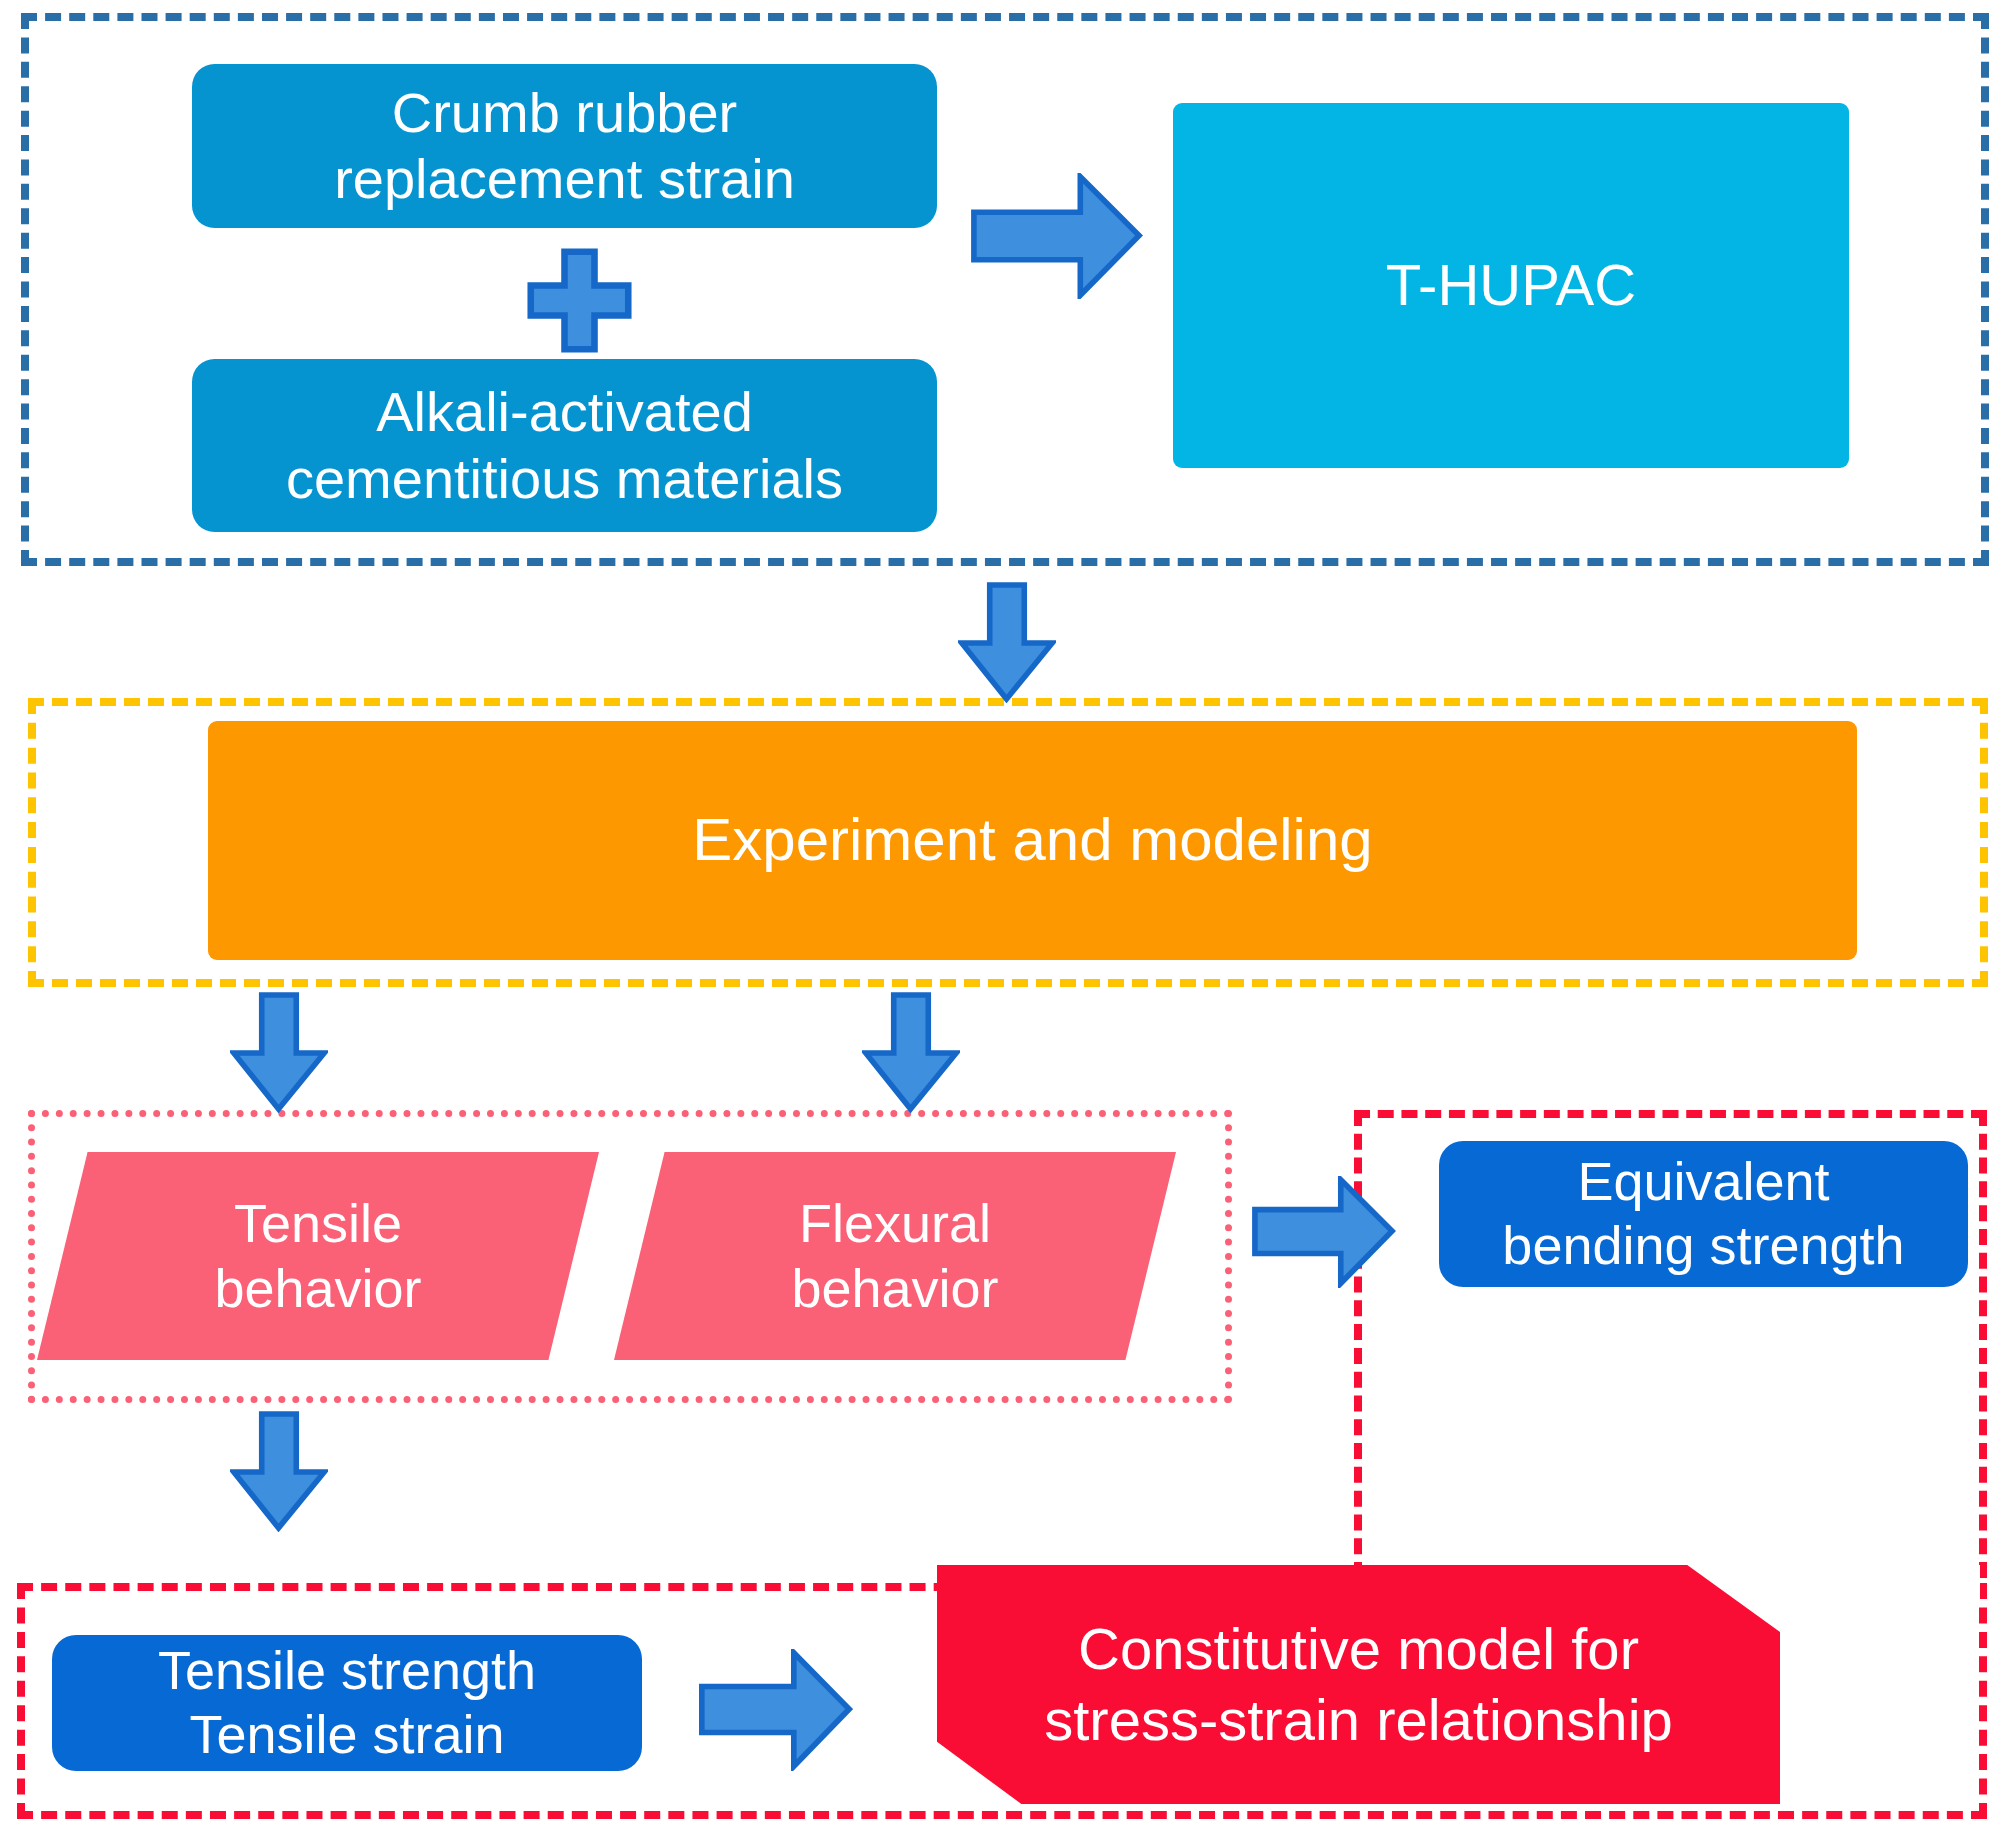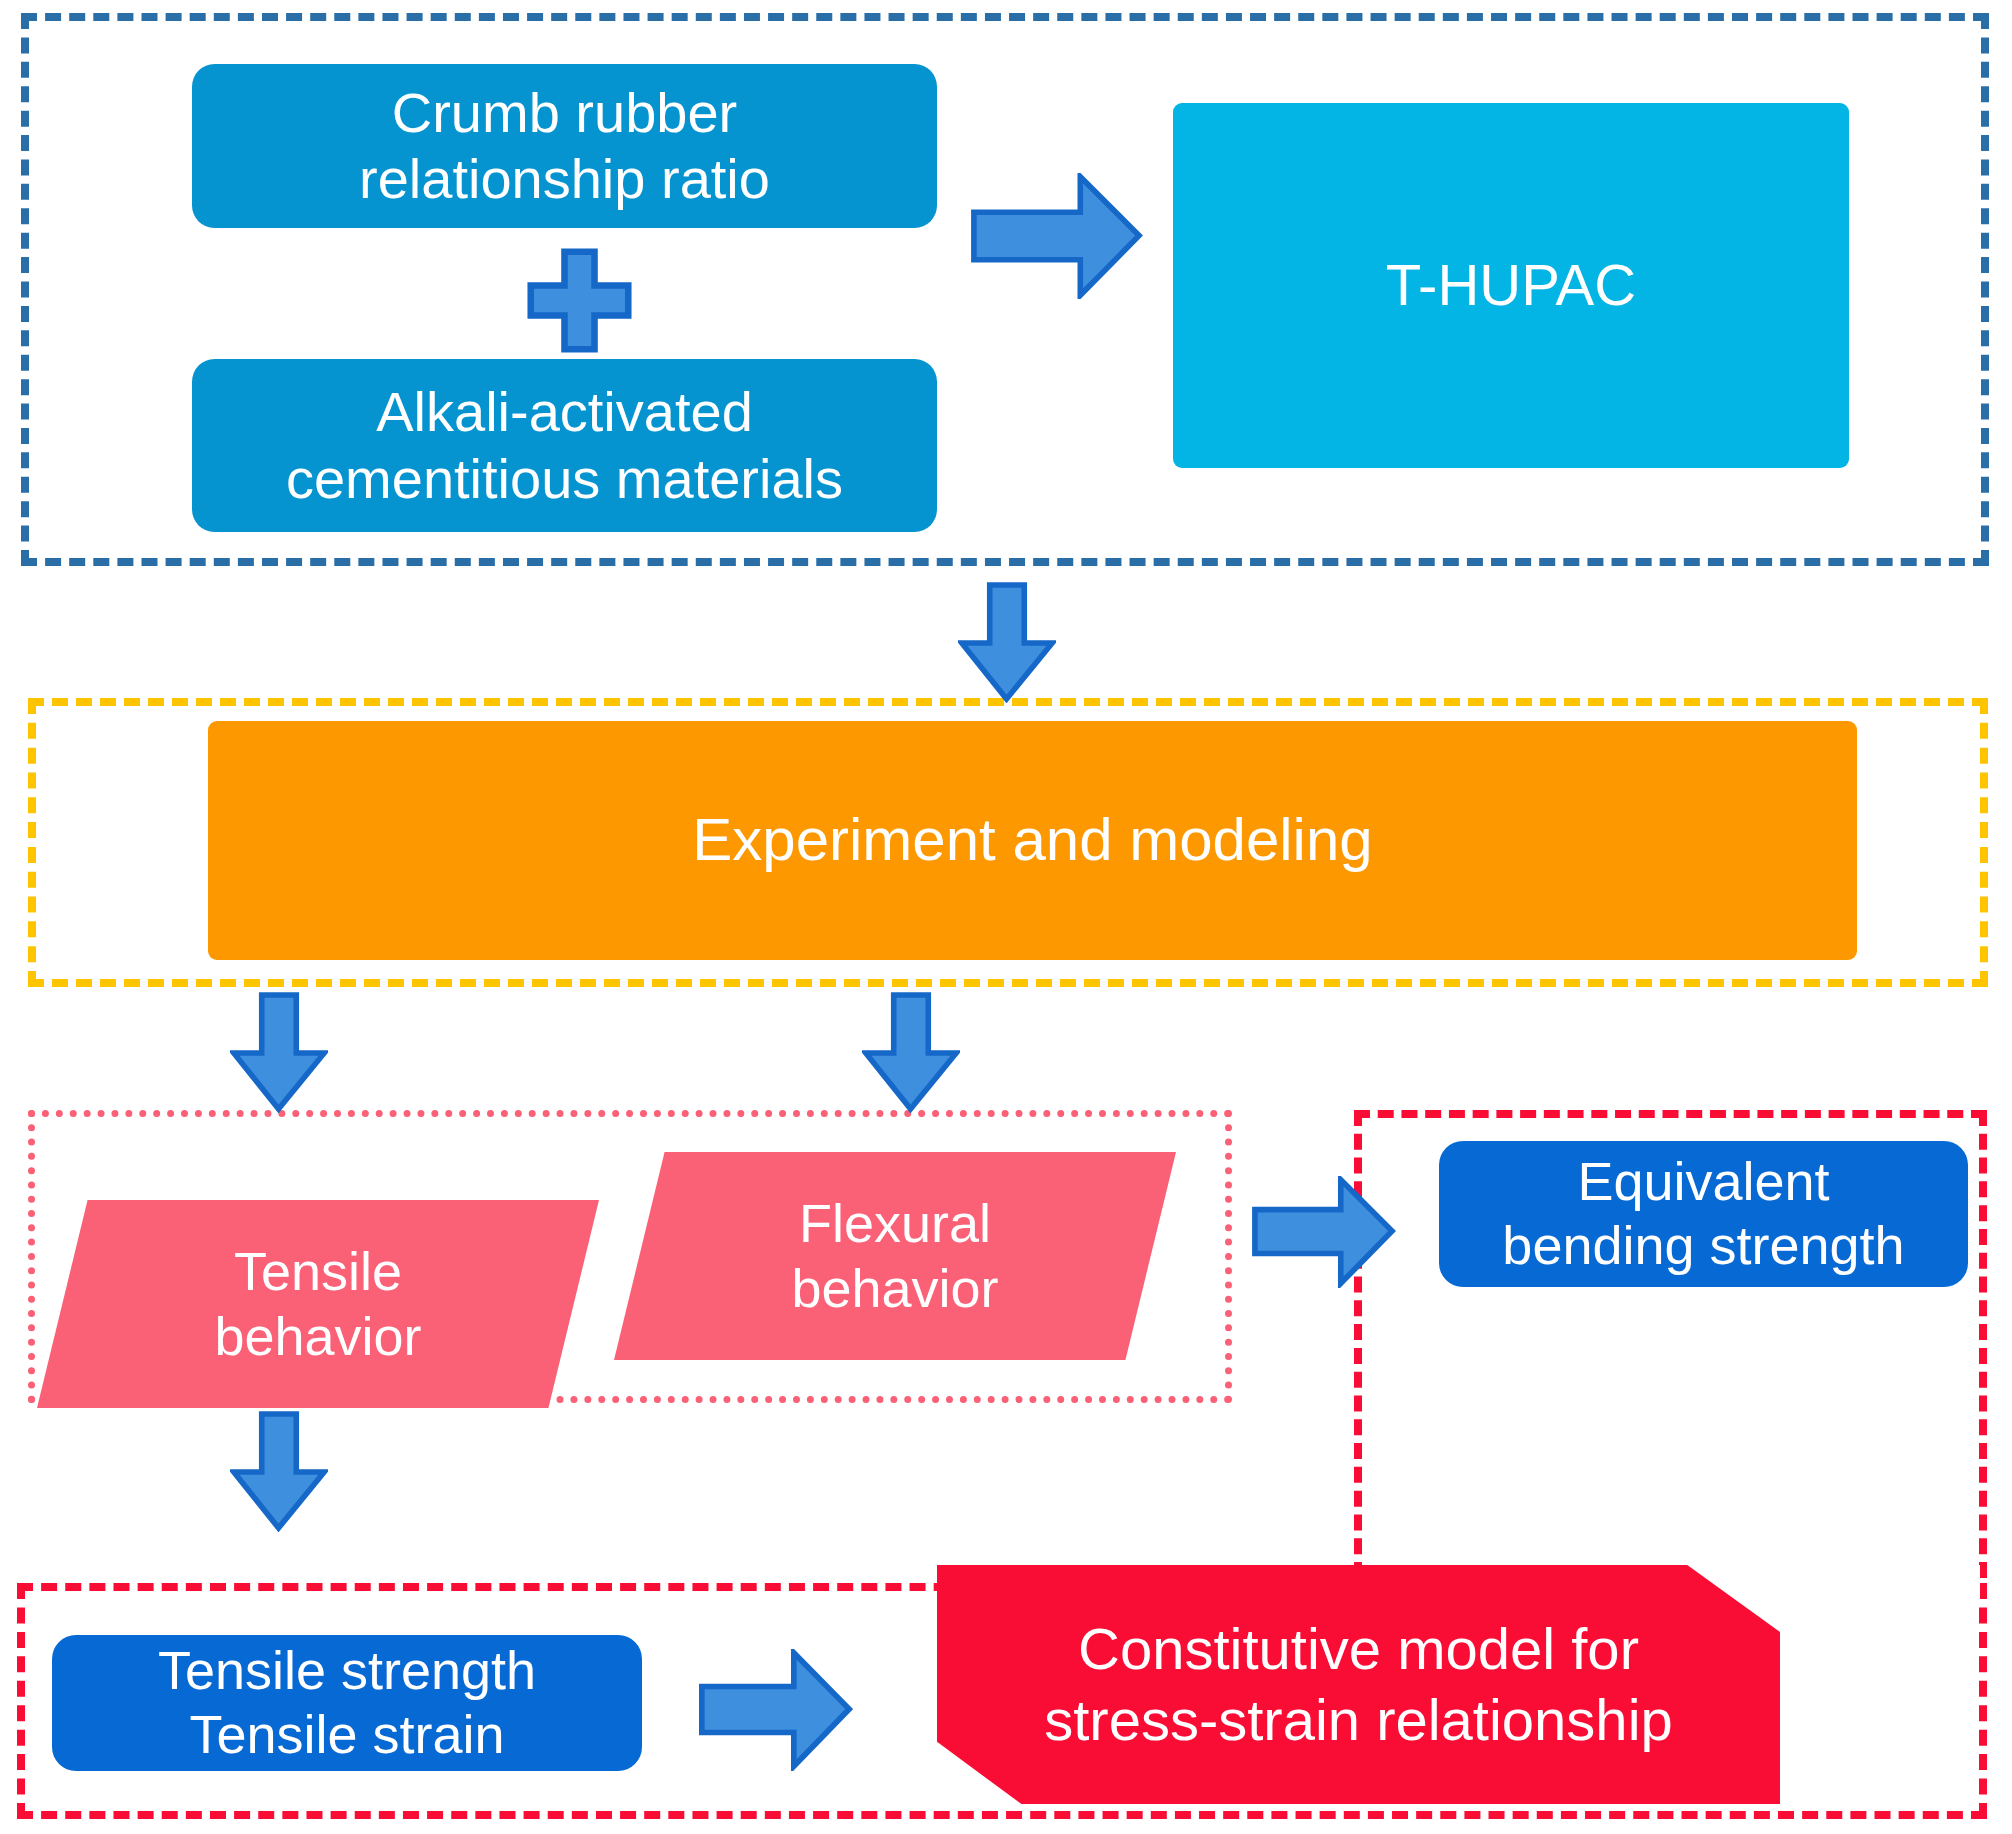--- a/index.html
+++ b/index.html
@@ -131,21 +131,21 @@
     background: #FA6076;
     display: flex;
     align-items: center;
     justify-content: center;
     text-align: center;
     color: #ffffff;
     font-size: 54px;
     line-height: 1.2;
     clip-path: polygon(9% 0%, 100% 0%, 91% 100%, 0% 100%);
   }
-  .para-tensile  { left: 37px;  top: 1200px; width: 562px; height: 208px; }
+  .para-tensile  { left: 37px;  top: 1152px; width: 562px; height: 208px; }
   .para-flexural { left: 614px; top: 1152px; width: 562px; height: 208px; }
 
   
   .hexa {
     position: absolute;
     left: 937px; top: 1565px;
     width: 843px; height: 239px;
     background: #FA0D35;
     display: flex;
     align-items: center;
@@ -184,21 +184,21 @@
 
   <div class="group-navy"></div>
   <div class="group-amber"></div>
   <div class="group-pink"></div>
   <div class="group-red-right"></div>
   <div class="group-red-bottom"></div>
   <div class="seam seam-a"></div>
 
   <div class="node box-crumb">
     <span style="white-space:pre-line">Crumb rubber
-relationship ratio</span>
+replacement strain</span>
   </div>
 
   <div class="node box-alkali">
     <span style="white-space:pre-line">Alkali-activated
 cementitious materials</span>
   </div>
 
   <div class="node box-thupac">
     <span style="white-space:pre-line">T-HUPAC</span>
   </div>

